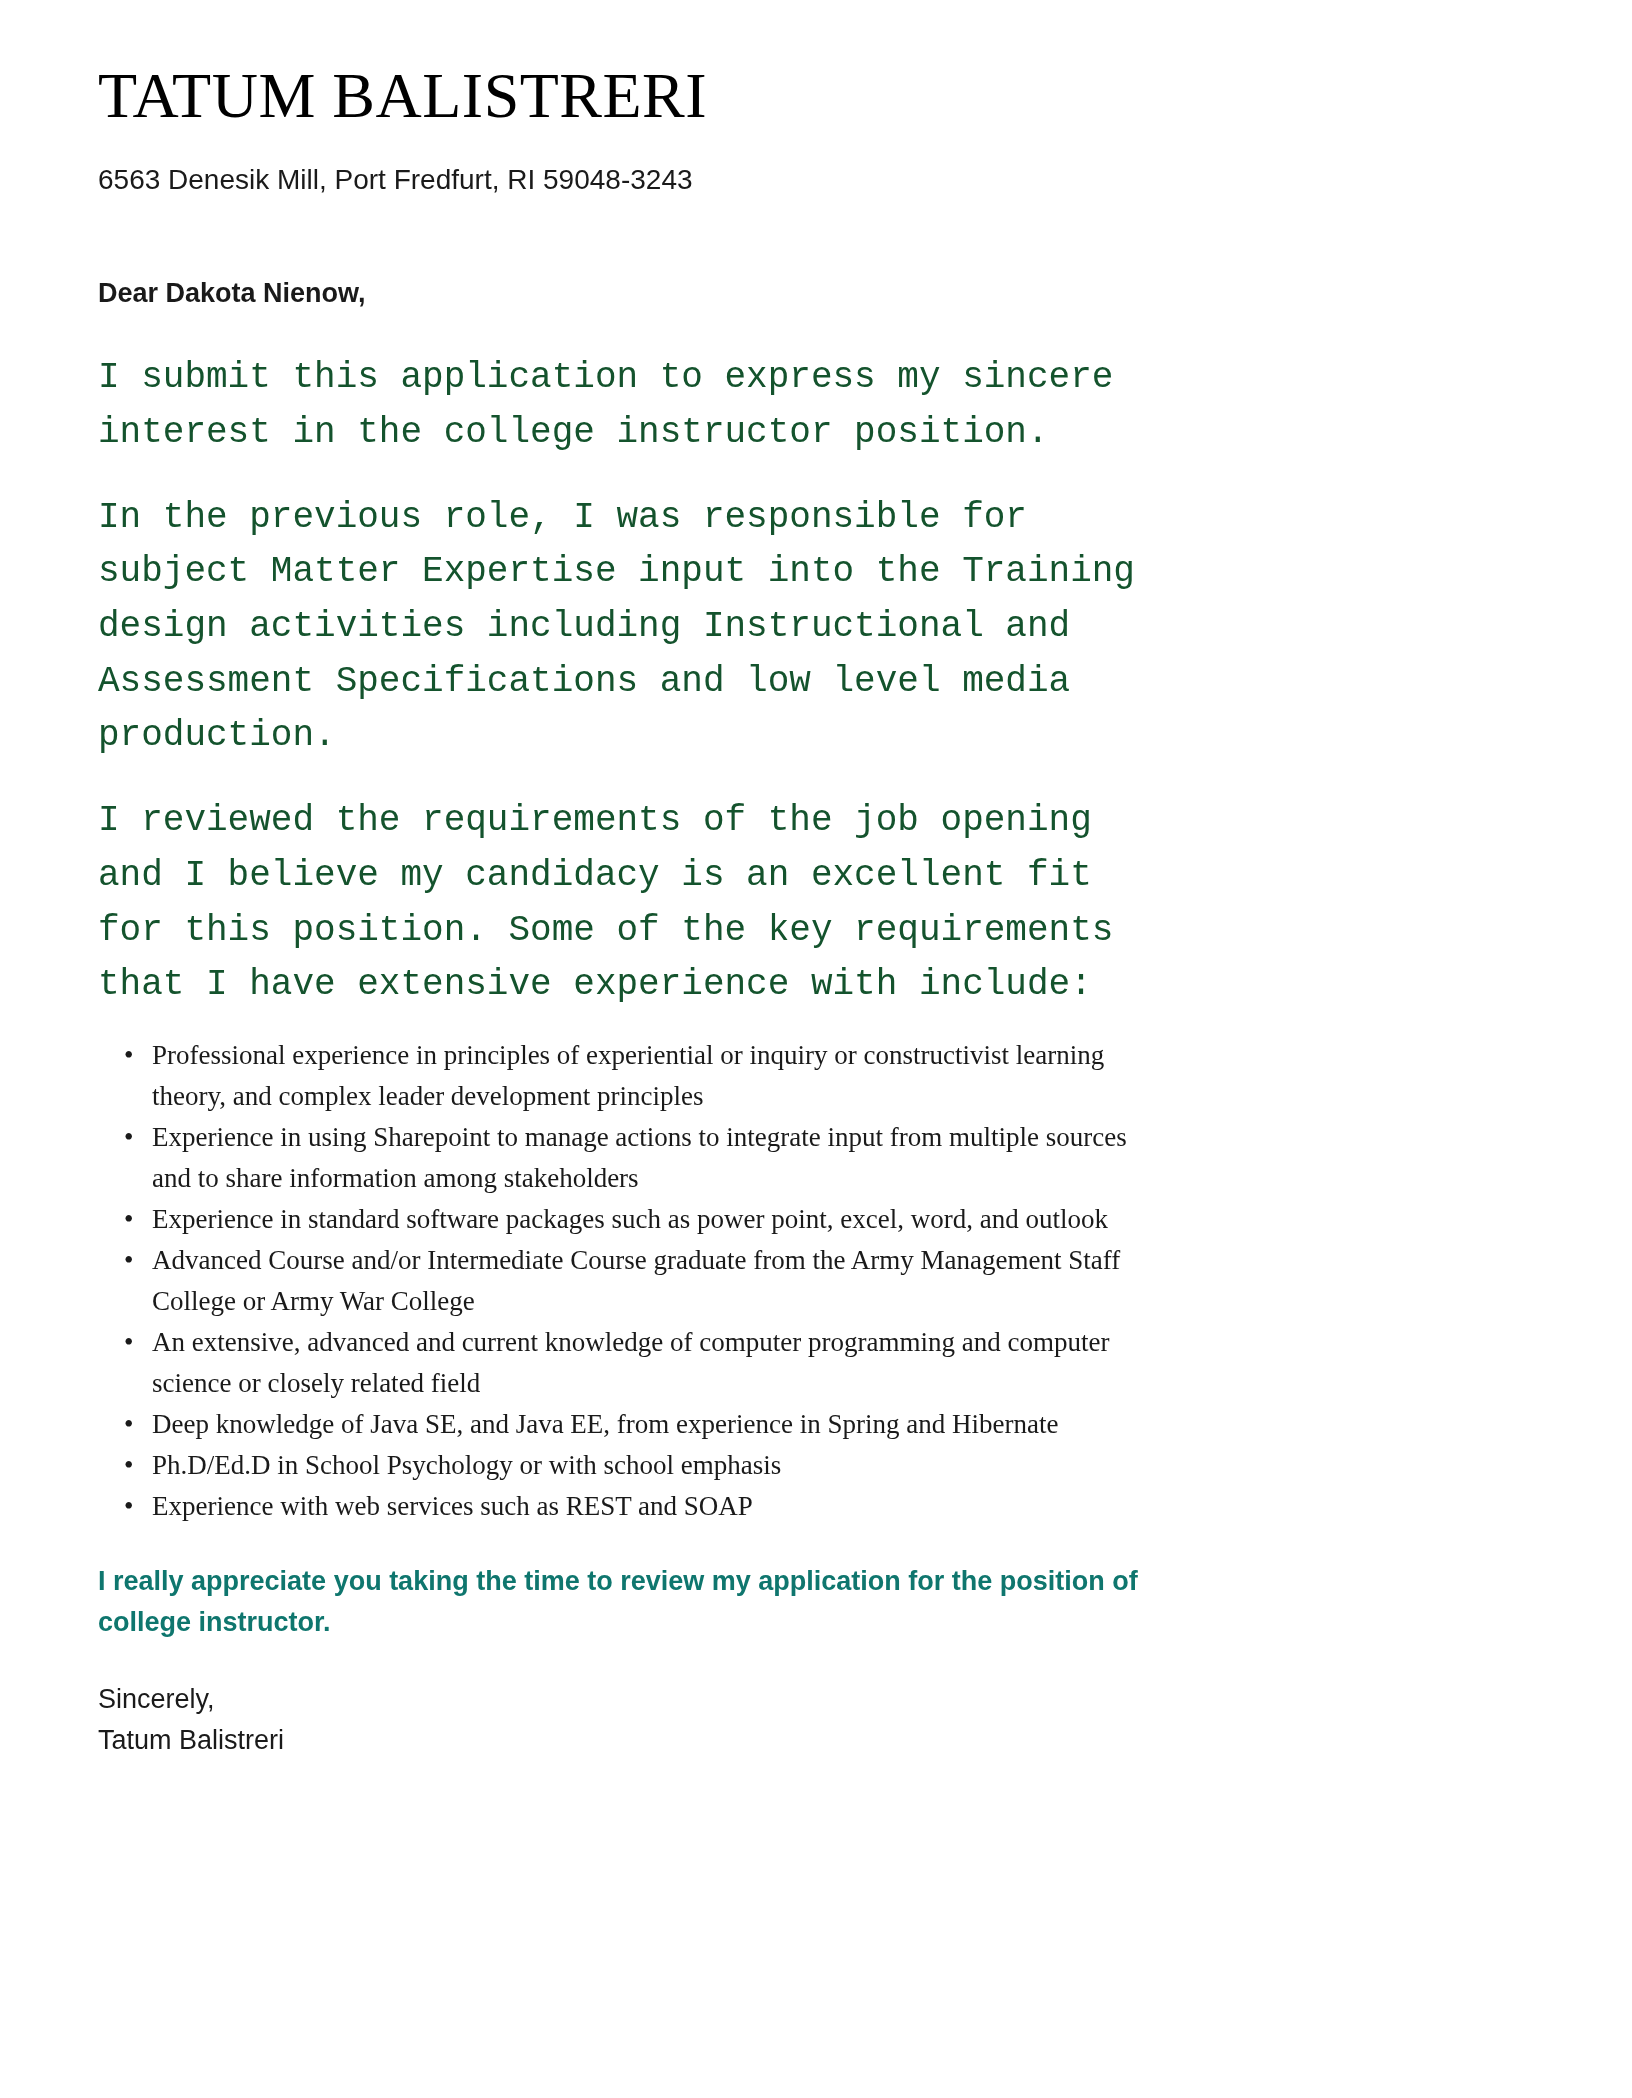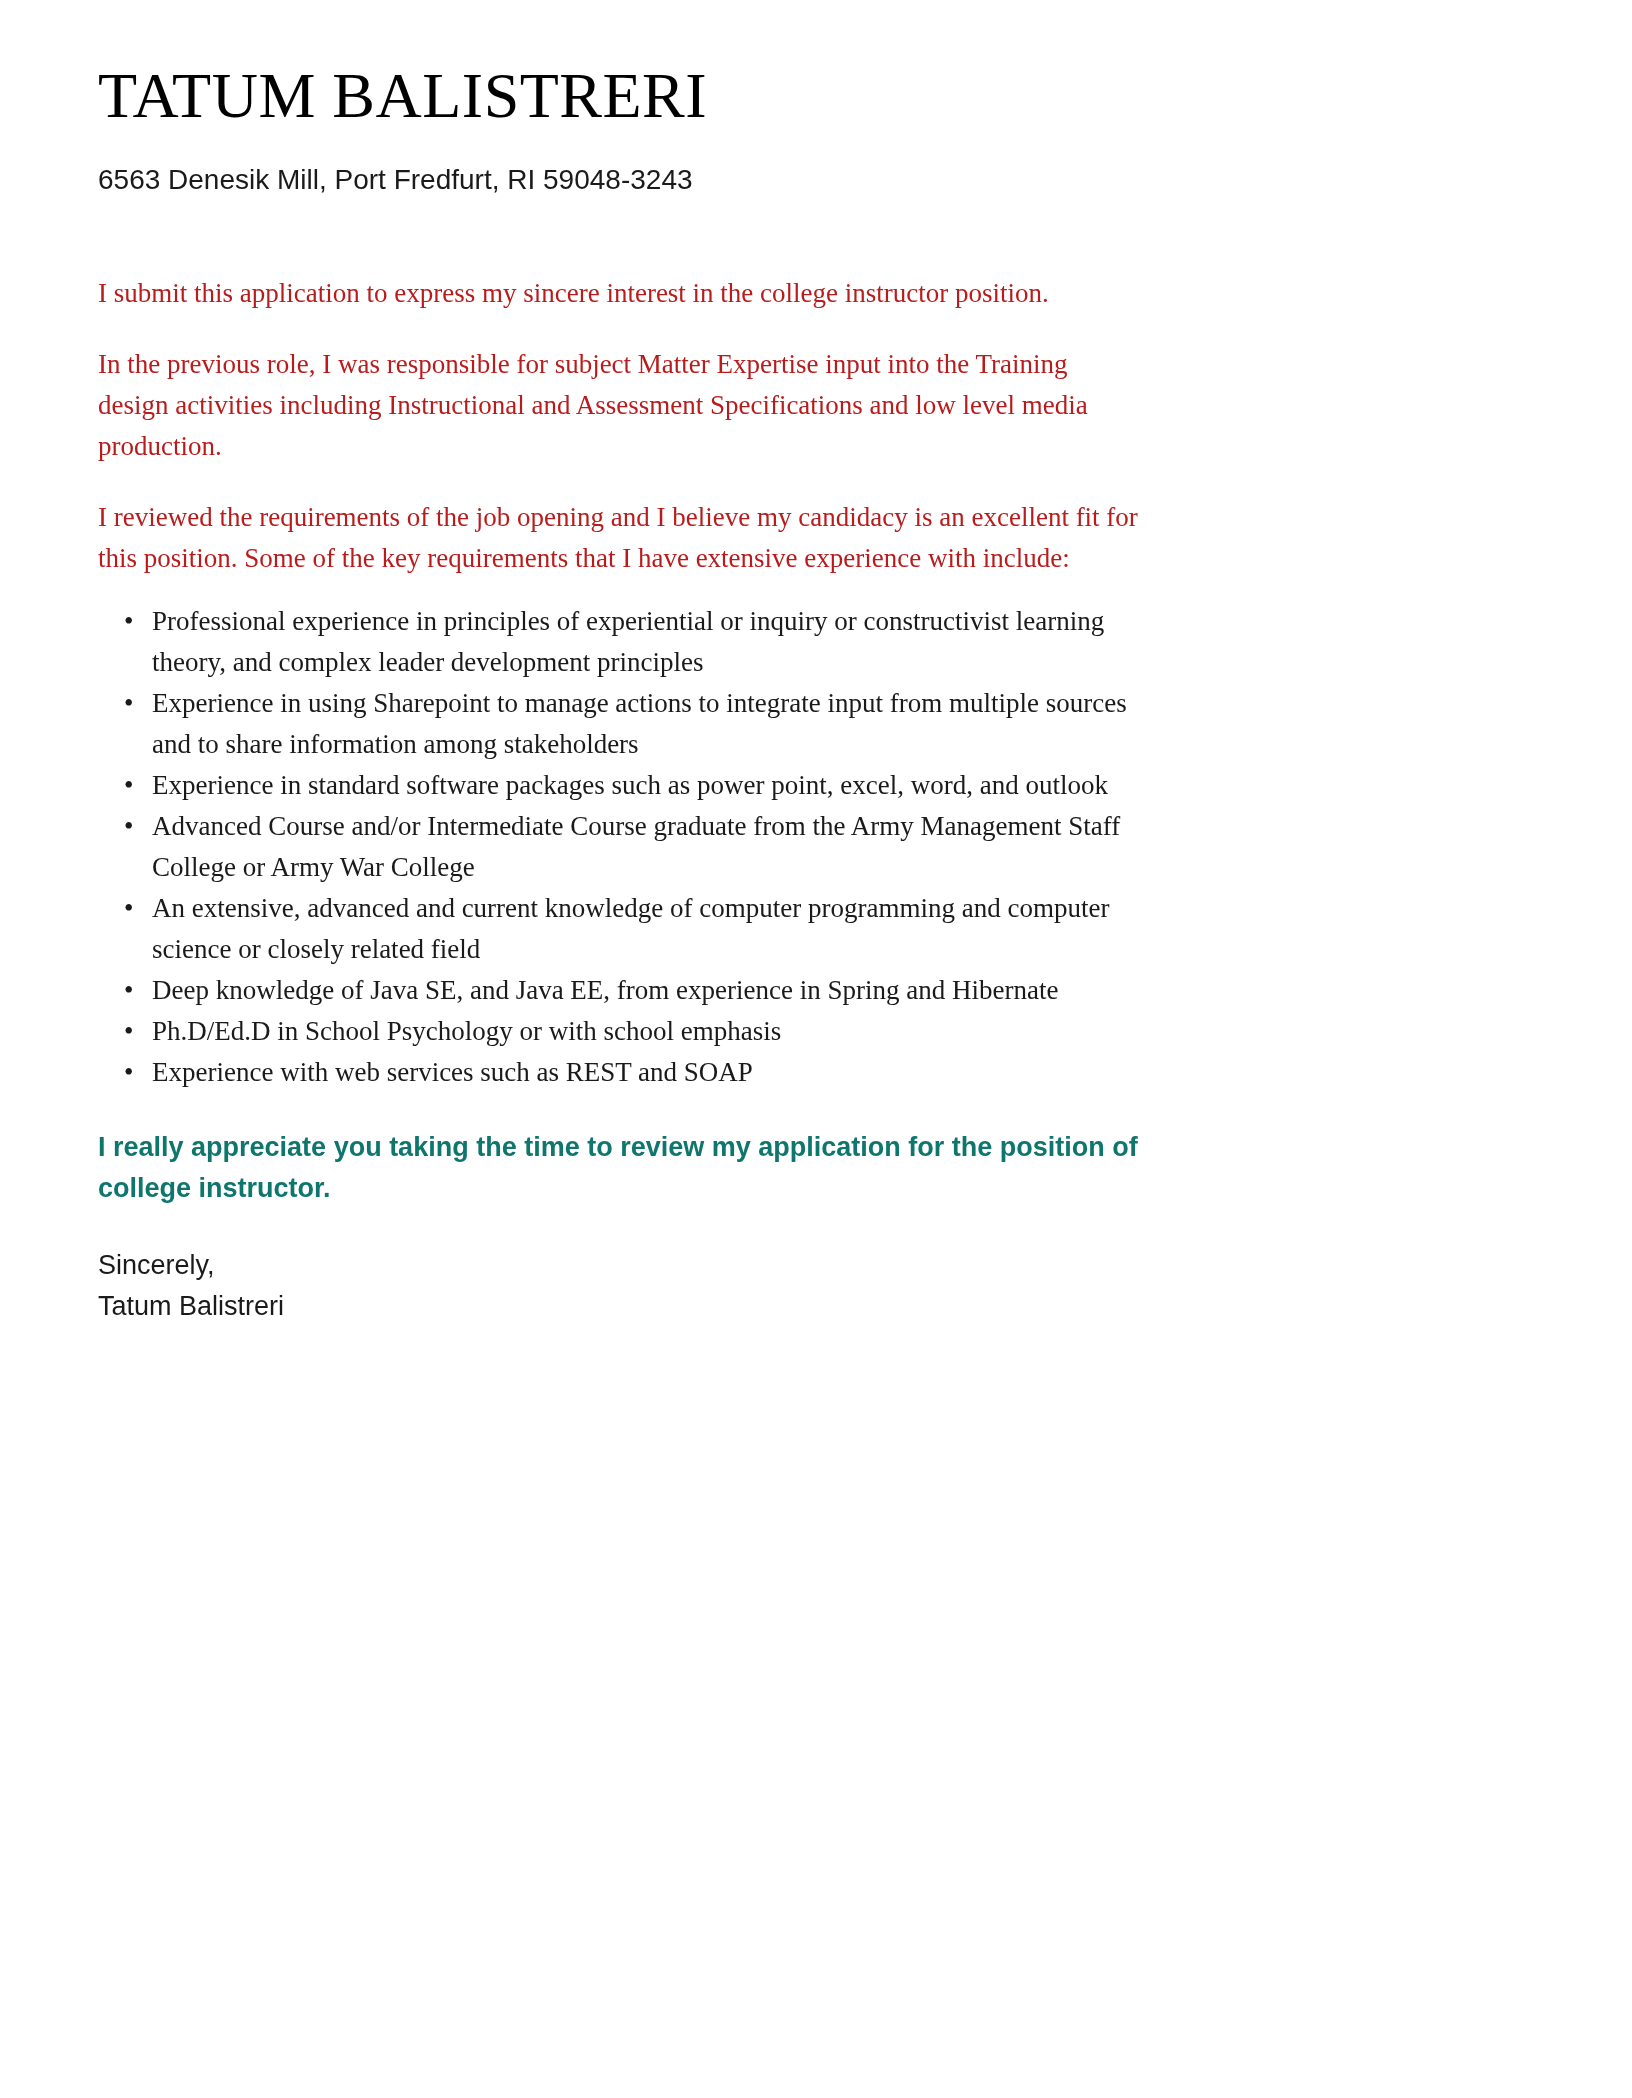--- a/index.html
+++ b/index.html
@@ -47,24 +47,24 @@
   }
   .salutation {
     font-family: "Liberation Sans", "DejaVu Sans", sans-serif;
     font-size: 27px;
     font-weight: 700;
     color: #1a1a1a;
     line-height: 1.5;
     margin: 0 0 38px 0;
   }
   .para {
-    font-family: Liberation Serif, serif;
-    font-size: 27px;
+    font-family: Liberation Mono, monospace;
+    font-size: 36px;
     font-weight: 400;
-    color: #b91c1c;
+    color: #14532d;
     line-height: 1.52;
     margin: 0 0 30px 0;
   }
   .para.last-before-list {
     margin-bottom: 22px;
   }
   ul.req-list {
     margin: 0 0 26px 0;
     padding: 0 0 0 54px;
     list-style: none;
@@ -113,20 +113,21 @@
 
 <div class="page">
   <div class="content">
 
     <h1 class="letter-name">TATUM BALISTRERI</h1>
 
     <div class="letter-address">6563 Denesik Mill, Port Fredfurt, RI 59048-3243</div>
 
     <div class="body-block">
 
+      <div class="salutation">Dear Dakota Nienow,</div>
 
       <p class="para">I submit this application to express my sincere interest in the college instructor position.</p>
 
       <p class="para">In the previous role, I was responsible for subject Matter Expertise input into the Training design activities including Instructional and Assessment Specifications and low level media production.</p>
 
       <p class="para last-before-list">I reviewed the requirements of the job opening and I believe my candidacy is an excellent fit for this position. Some of the key requirements that I have extensive experience with include:</p>
 
       <ul class="req-list">
         <li>Professional experience in principles of experiential or inquiry or constructivist learning theory, and complex leader development principles</li>
         <li>Experience in using Sharepoint to manage actions to integrate input from multiple sources and to share information among stakeholders</li>

